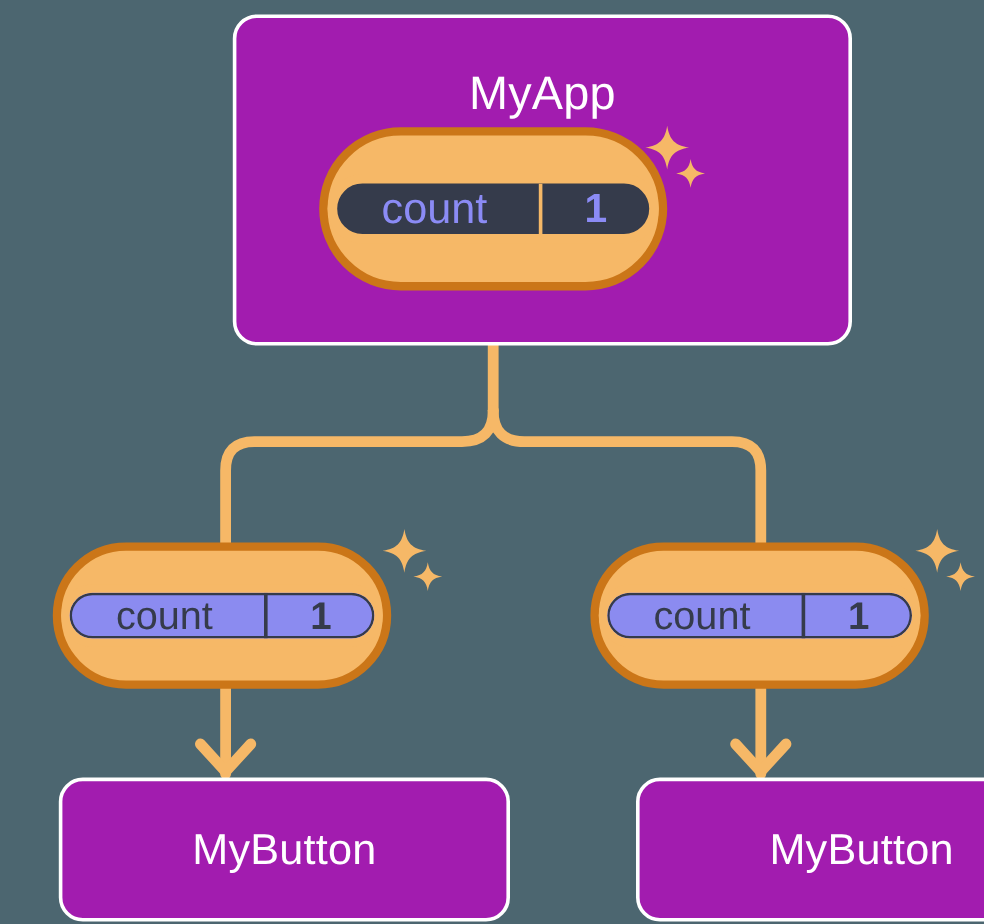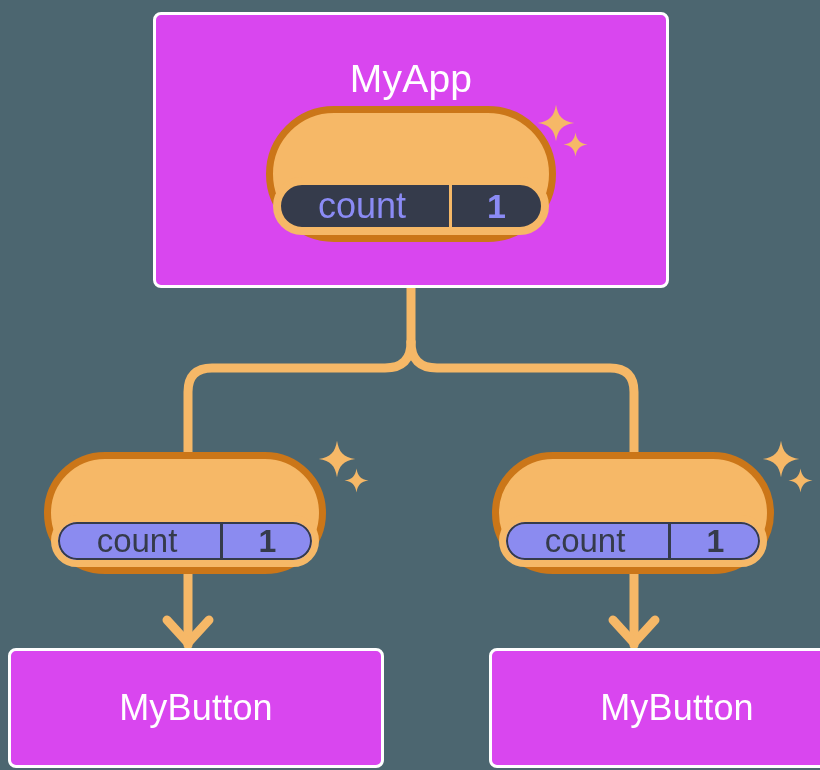--- a/index.html
+++ b/index.html
@@ -24,23 +24,24 @@
     position: absolute;
     left: 0; top: 0;
     width: 820px; height: 770px;
     pointer-events: none;
   }
 
   
   .card {
     position: absolute;
     box-sizing: border-box;
-    background: #d946ef;
+    background: #a21caf;
     border: 3px solid #ffffff;
-    border-radius: 8px;
+    border-radius: 20px;
+    margin-left: 41px;
   }
   .card-title {
     position: absolute;
     left: 0;
     width: 100%;
     text-align: center;
     color: #ffffff;
     font-weight: 400;
     letter-spacing: 0.2px;
     white-space: nowrap;
@@ -66,21 +67,21 @@
   .btn-card .card-title {
     top: 36px;
     font-size: 36px;
   }
 
   
   .pill {
     position: absolute;
     box-sizing: border-box;
     display: flex;
-    align-items: flex-end;
+    align-items: center;
     border-radius: 999px;
     
     background: #f6b867;
     border: 7px solid #cb7618;
     box-shadow: 0 0 0 0 rgba(0,0,0,0);
   }
   .pill-inner {
     flex: 1 1 auto;
     display: flex;
     align-items: stretch;

